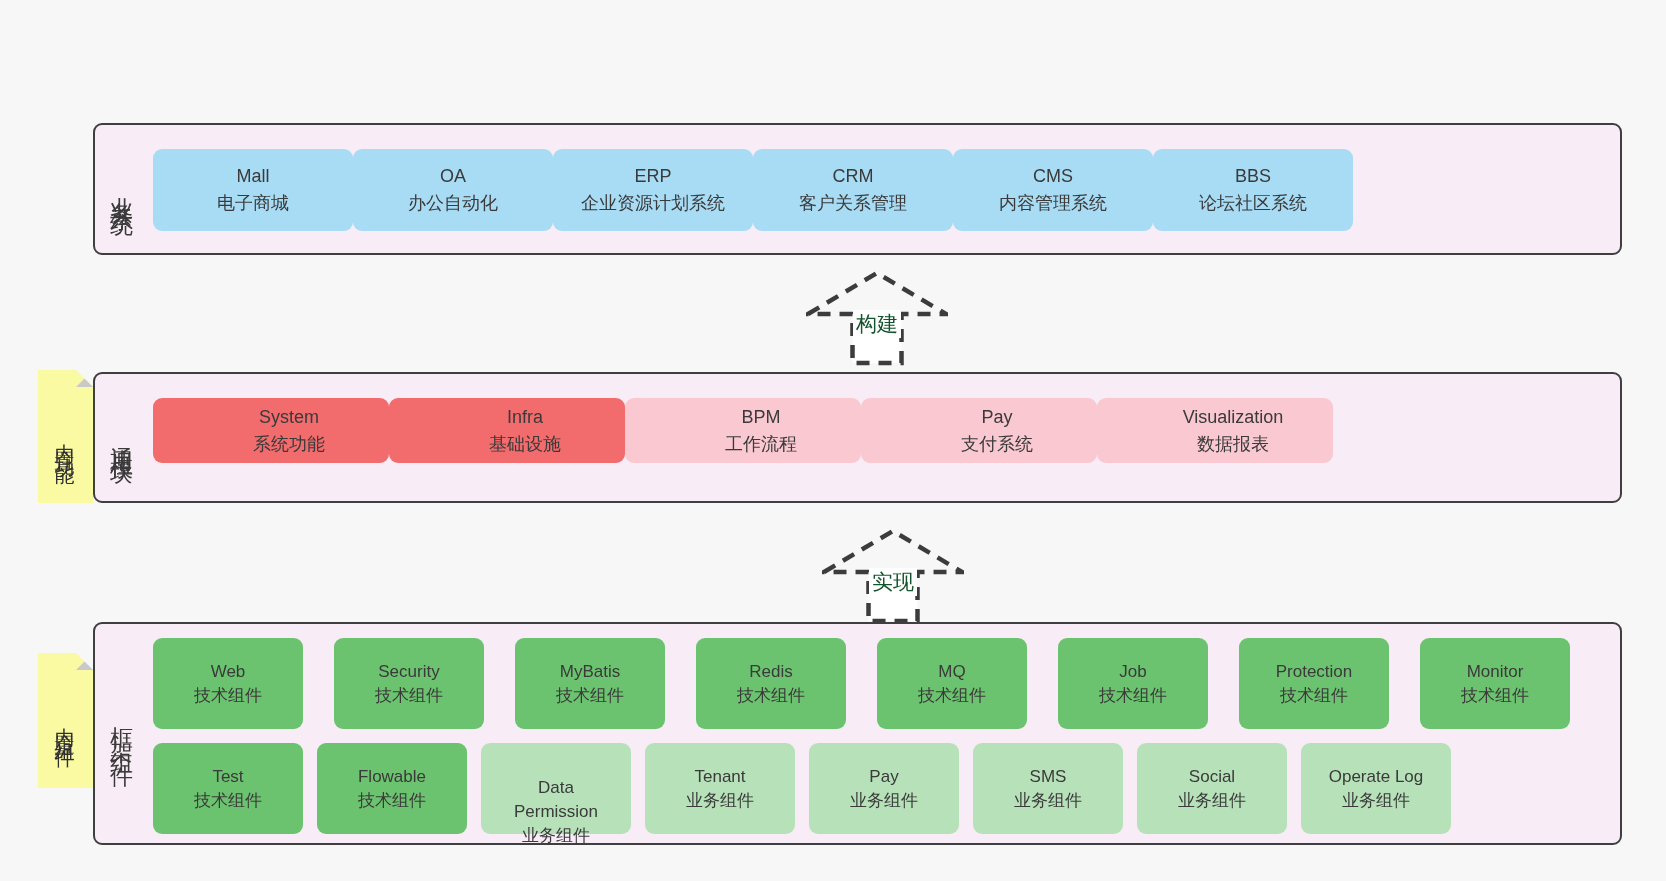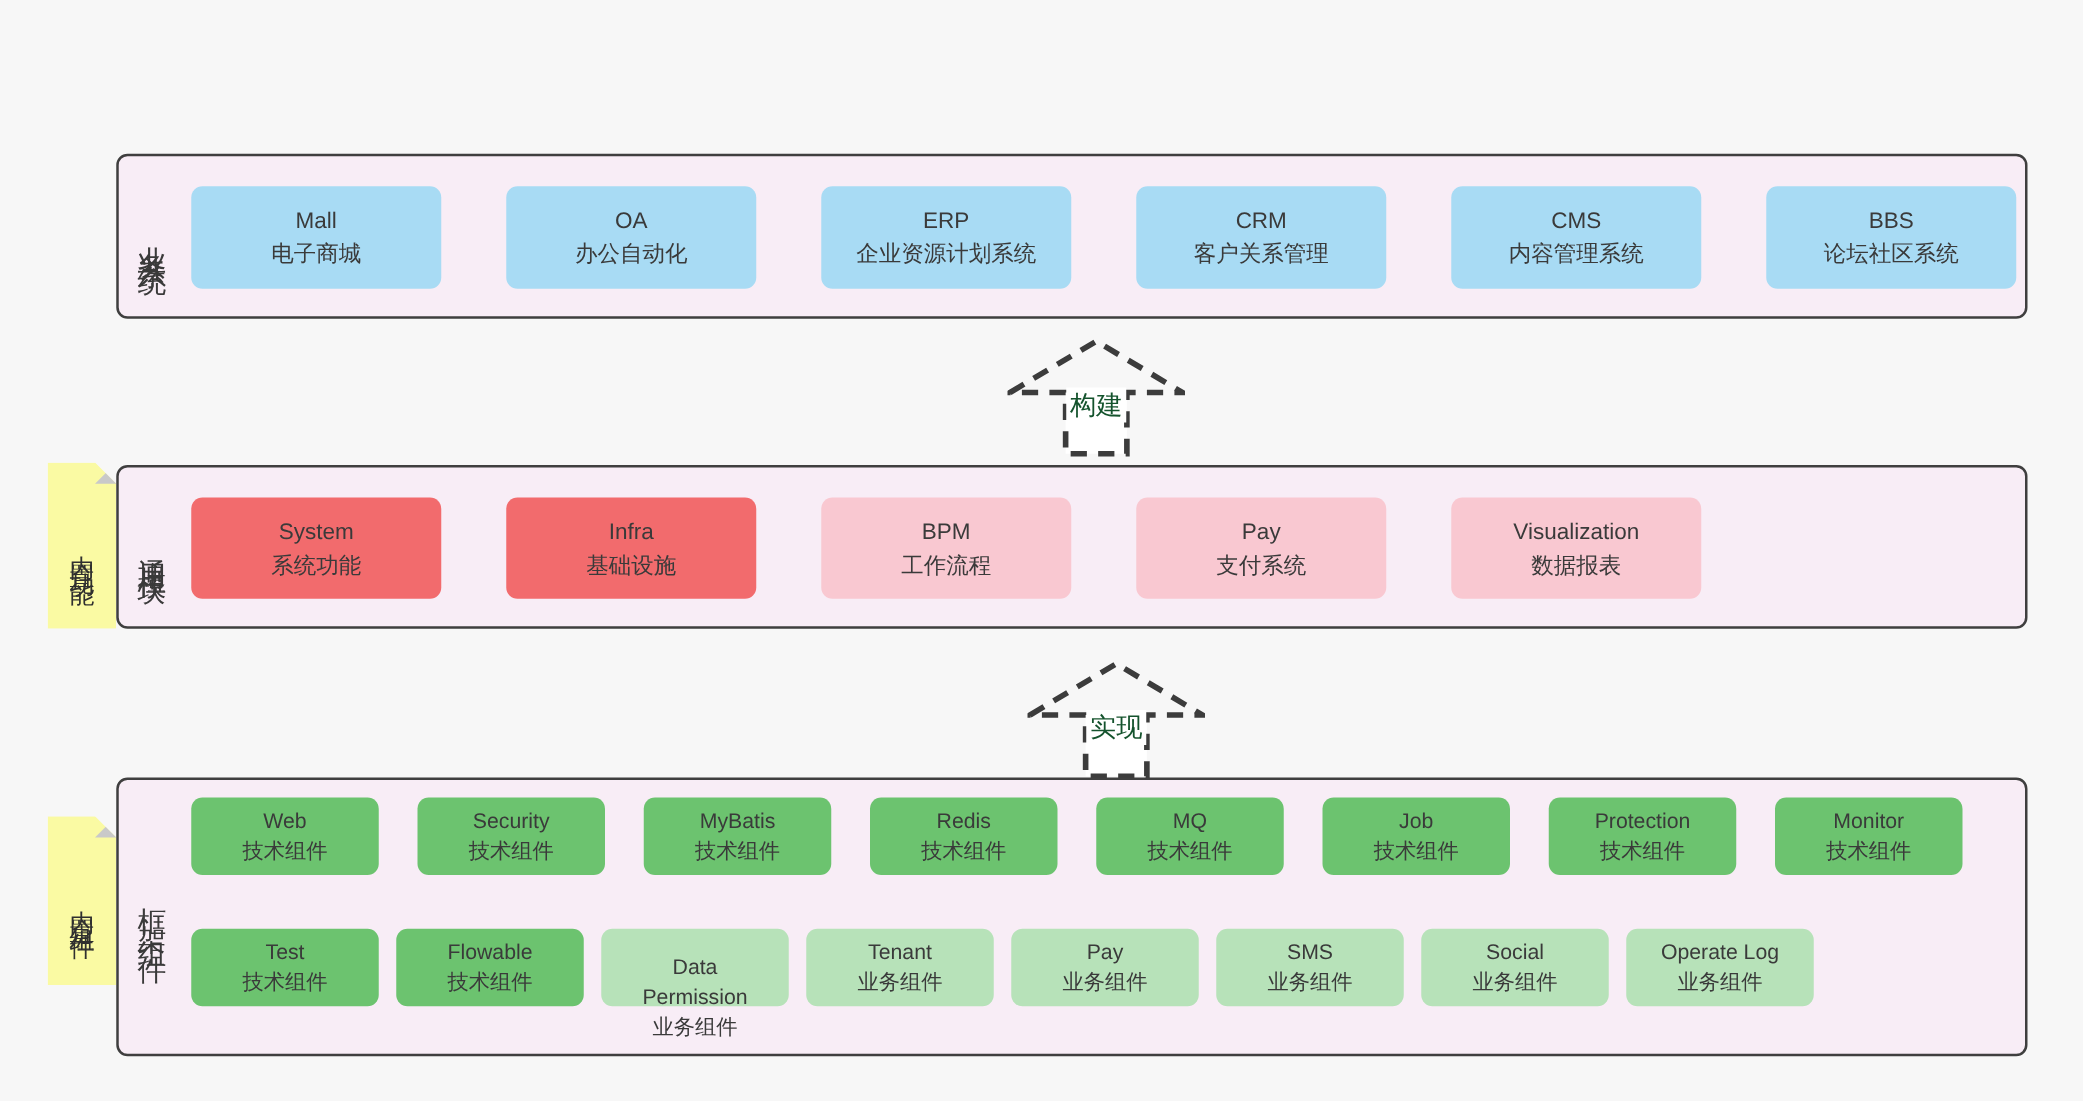--- a/index.html
+++ b/index.html
@@ -39,45 +39,44 @@
     letter-spacing: 5px;
     color: var(--text-dark, #3a3a3a);
     white-space: nowrap;
   }
   #layer-components .vlabel { letter-spacing: 13px; }
 
   .box-row {
     position: absolute;
     left: 58px;
     display: flex;
-    gap: 52px;
   }
   #layer-business .box-row { top: 24px; }
   #layer-modules  .box-row { top: 24px; }
   #layer-components .row-1 { top: 14px;  gap: 31px; }
   #layer-components .row-2 { top: 119px; gap: 14px; }
 
   .box {
     width: 200px;
     height: 82px;
     border-radius: 9px;
     display: flex;
     flex-direction: column;
     align-items: center;
     justify-content: center;
     text-align: center;
     color: var(--text-dark, #3a3a3a);
     font-size: 18px;
     line-height: 27px;
     flex: 0 0 auto;
   }
-  #layer-modules .box { height: 81px; }
+  #layer-modules .box { height: 65px; padding-left: 36px; }
   #layer-components .box {
     width: 150px;
-    height: 62px;
+    height: 91px;
     font-size: 17px;
     line-height: 24px;
   }
   .blue       { background: var(--box-blue, #a8dbf4); }
   .red        { background: var(--box-red, #f26b6d); }
   .pink       { background: var(--box-pink, #f9c8d1); }
   .green      { background: var(--box-green, #6cc36f); }
   .lightgreen { background: var(--box-light-green, #b7e2b9); }
   .t, .s { display: block; }
   .wrap-narrow .t { max-width: 96px; margin-top: 47px; }

